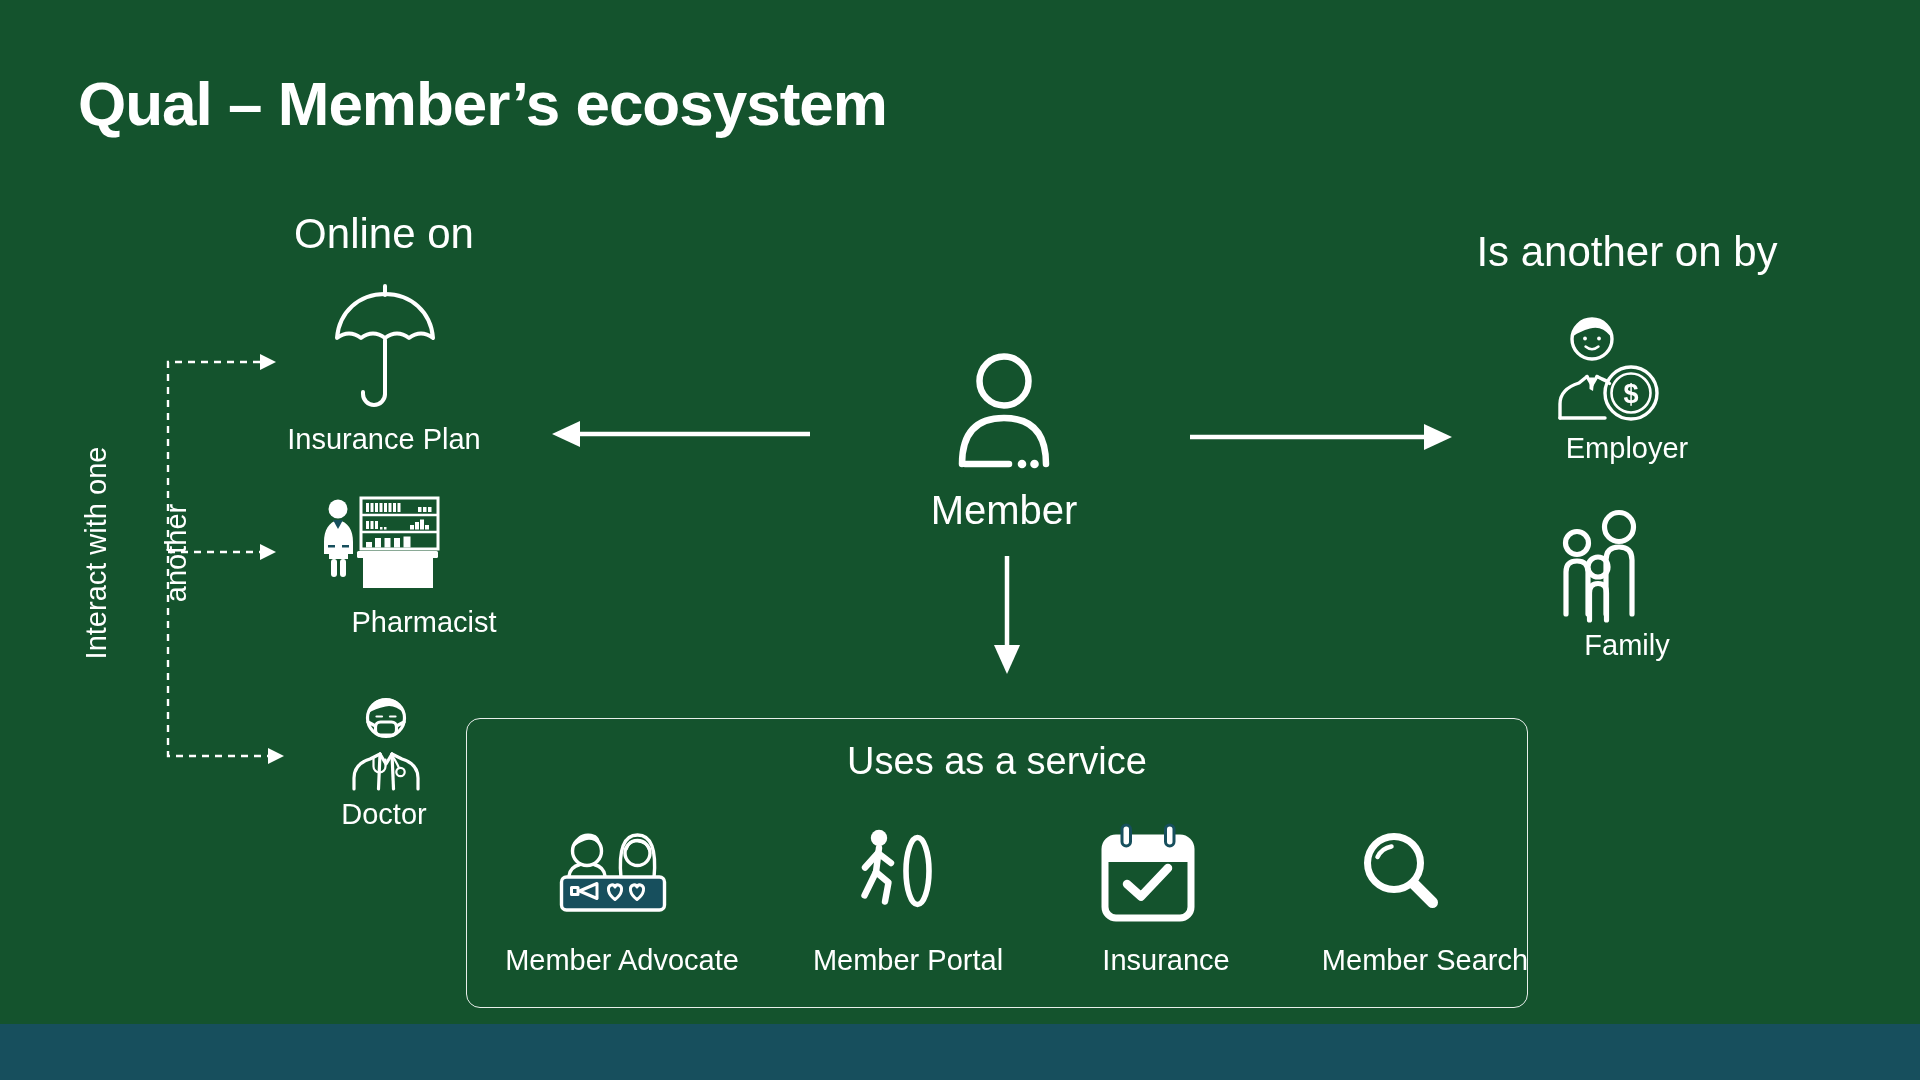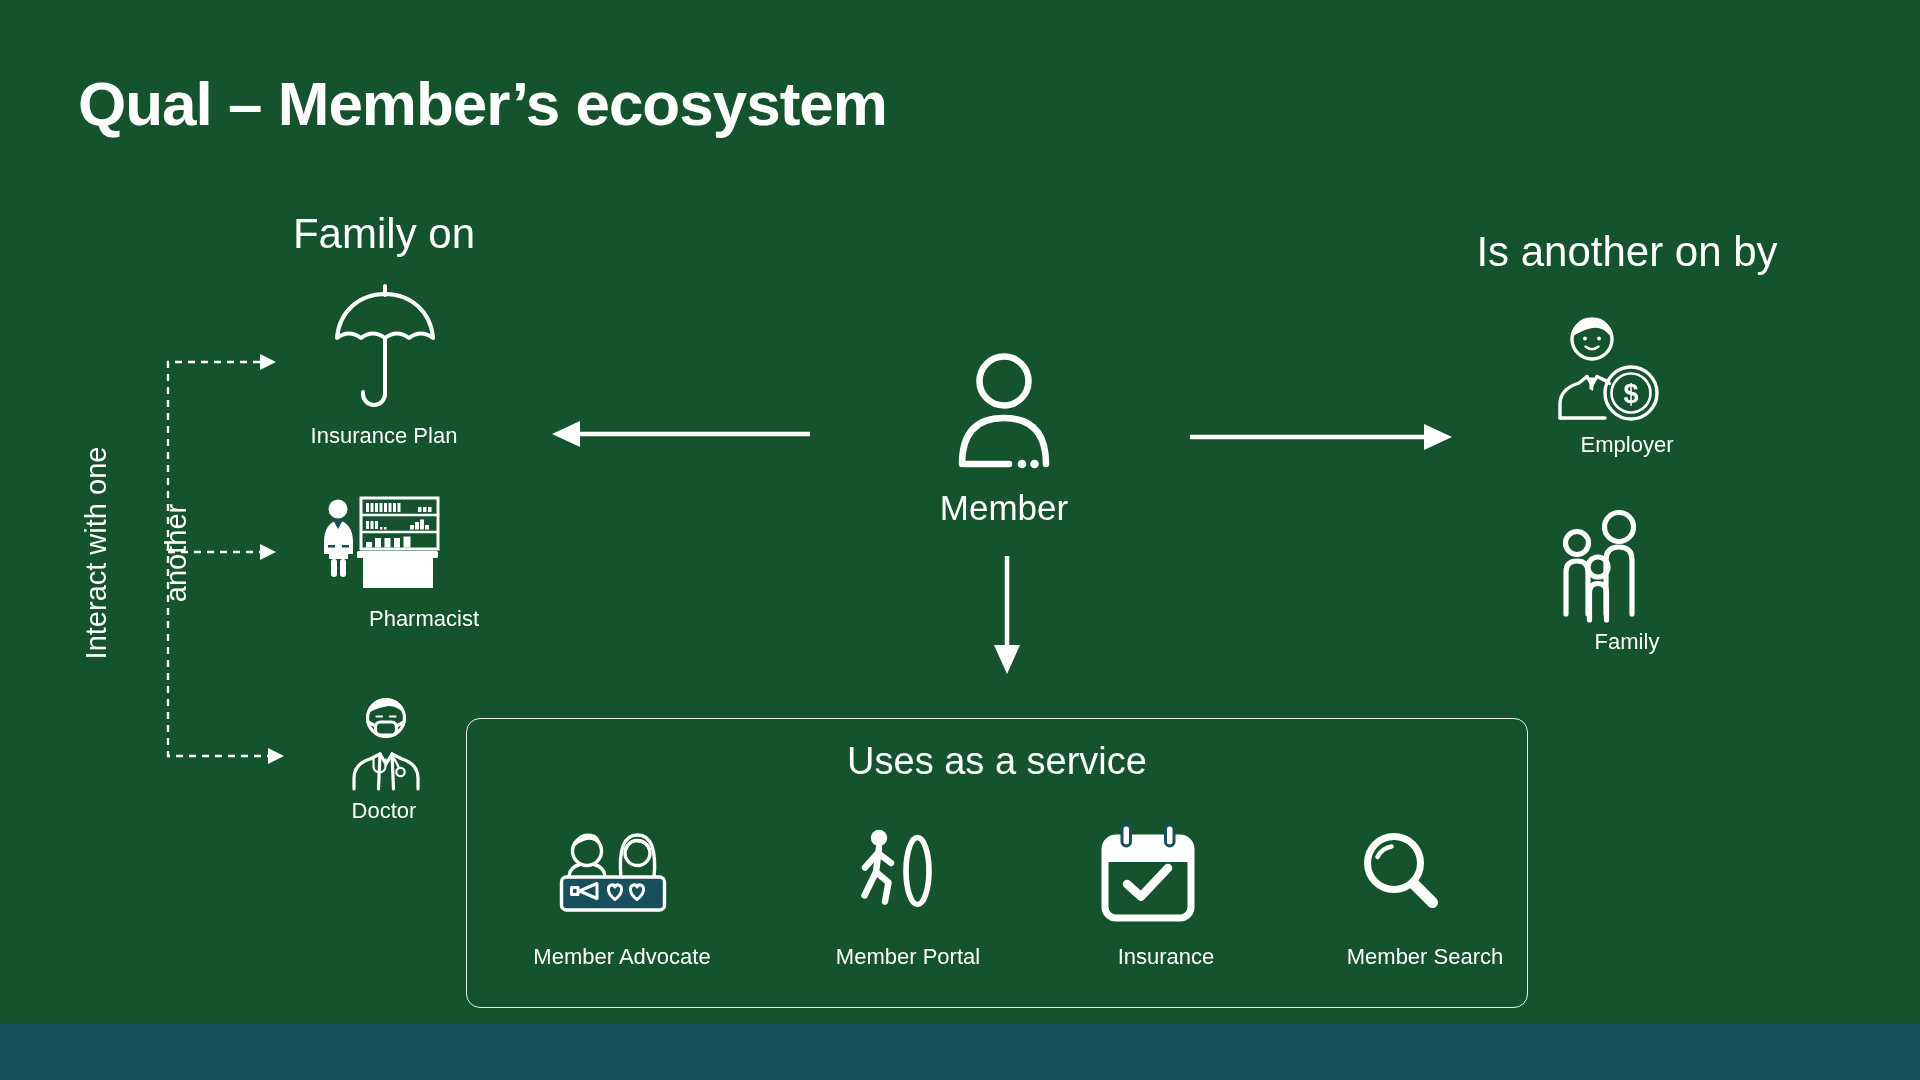--- a/index.html
+++ b/index.html
@@ -11,23 +11,23 @@
   .page-title{
     position:absolute;left:78px;top:68px;
     font-size:62px;font-weight:700;letter-spacing:-1px;white-space:nowrap;
   }
   .section-heading{
     position:absolute;transform:translateX(-50%);
     font-size:42px;font-weight:400;white-space:nowrap;
   }
   .item-label{
     position:absolute;transform:translateX(-50%);
-    font-size:22px;font-weight:400;white-space:nowrap;text-align:center;
-  }
-  .member-label{font-size:35px;}
+    font-size:29px;font-weight:400;white-space:nowrap;text-align:center;
+  }
+  .member-label{font-size:40px;}
   .rot-label{
     position:absolute;transform:translate(-50%,-50%) rotate(-90deg);
     font-size:29px;white-space:nowrap;
   }
   .icon{position:absolute;}
   .overlay{position:absolute;left:0;top:0;width:1920px;height:1080px;}
   .service-box{
     position:absolute;left:466px;top:718px;width:1062px;height:290px;
     border:1.5px solid rgba(255,255,255,0.9);border-radius:14px;
     box-sizing:border-box;
@@ -57,21 +57,21 @@
     </g>
     <g fill="#fff" stroke="none">
       <polygon points="276,362 260,354 260,370"></polygon>
       <polygon points="276,552 260,544 260,560"></polygon>
       <polygon points="284,756 268,748 268,764"></polygon>
     </g>
   </svg>
 
   <div class="page-title">Qual – Member’s ecosystem</div>
 
-  <div class="section-heading" style="left:384px;top:210px;">Family on</div>
+  <div class="section-heading" style="left:384px;top:210px;">Online on</div>
 
   <svg class="icon" style="left:329px;top:280px;width:112px;height:140px" viewBox="0 0 112 140">
     <g fill="none" stroke="#fff" stroke-width="4" stroke-linecap="round" stroke-linejoin="round">
       <line x1="56" y1="6" x2="56" y2="15"></line>
       <path d="M56 14 C30 14 10 32 8 58 Q20 49 32 58 Q44 49 56 58 Q68 49 80 58 Q92 49 104 58 C102 32 82 14 56 14 Z"></path>
       <line x1="56" y1="60" x2="56" y2="114"></line>
       <path d="M56 114 a11 11 0 0 1 -22 0 v-2"></path>
     </g>
   </svg>
   <div class="item-label" style="left:384px;top:423px;">Insurance Plan</div>

